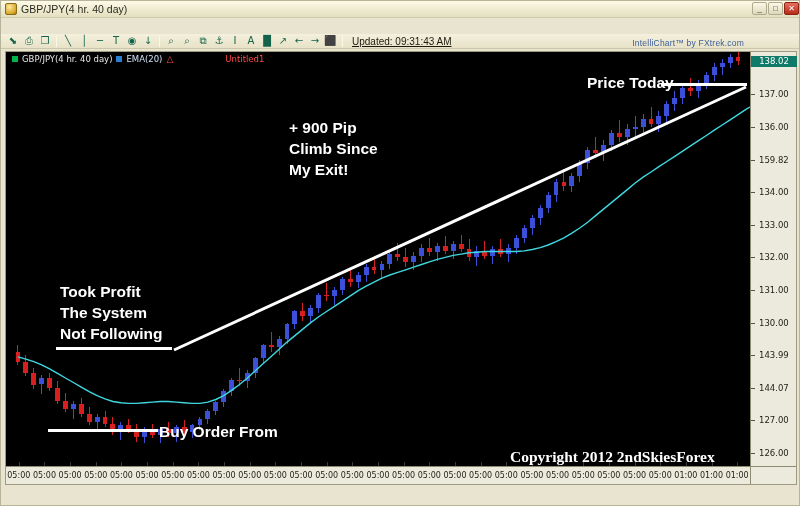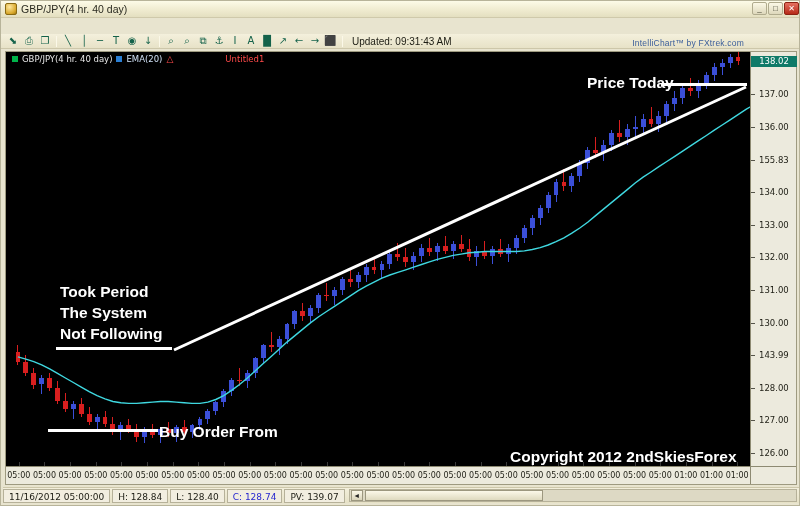--- a/index.html
+++ b/index.html
@@ -80,21 +80,21 @@
     display: flex; align-items: center; justify-content: center;
     font-size: 10px; color: #14624a;
     font-family: "DejaVu Sans", sans-serif;
     line-height: 1;
   }
   .tool-sep {
     width: 1px; height: 11px; margin: 0 3px;
     background: #bdb89c; border-right: 1px solid #fbf8e8;
   }
   .tool-updated {
-    font-size: 10px; color: #1b1b12; margin-left: 6px; white-space: nowrap;
+    font-size: 10px; color: #1b1b12; margin-left: 6px; white-space: nowrap; text-decoration: underline;
   }
 
   
   .chart-wrap {
     position: absolute; left: 4px; top: 50px;
     width: 792px; height: 434px;
     background: #000;
     border: 1px solid #9e9a80;
   }
   .plot {
@@ -197,21 +197,21 @@
     font-weight: bold;
     white-space: nowrap;
     z-index: 15;
   }
   .anno-line { line-height: 1.35; }
 
   #anno-pip   { left: 283px; top: 66px;  font-size: 15.5px; }
   #anno-took  { left: 54px;  top: 230px; font-size: 15.5px; }
   #anno-buy   { left: 153px; top: 370px; font-size: 15.5px; }
   #anno-price { left: 581px; top: 21px;  font-size: 15.5px; }
-  #anno-copy  { left: 504px; top: 395px; font-size: 15.5px; }
+  #anno-copy  { left: 504px; top: 395px; font-size: 15.5px; font-family: Liberation Serif, serif; }
 
   
   .wline { position: absolute; background: #ffffff; z-index: 14; }
   #wline-took  { left: 50px;  top: 295px; width: 116px; height: 3px; }
   #wline-buy   { left: 42px;  top: 377px; width: 110px; height: 3px; }
   #wline-price { left: 655px; top: 31px;  width: 86px;  height: 3px; }
 
   
   .statusbar {
     position: absolute; left: 2px; bottom: 2px;
@@ -529,23 +529,28 @@
           <div class="grid-tick" style="left: 654.207px;"></div>
           <div class="grid-tick" style="left: 679.862px;"></div>
           <div class="grid-tick" style="left: 705.517px;"></div>
           <div class="grid-tick" style="left: 731.172px;"></div>
         </div>
 
       <div class="wline" id="wline-took"></div>
       <div class="wline" id="wline-buy"></div>
       <div class="wline" id="wline-price"></div>
 
+      <div class="anno" id="anno-pip">
+        <div class="anno-line">+ 900 Pip</div>
+        <div class="anno-line">Climb Since</div>
+        <div class="anno-line">My Exit!</div>
+      </div>
 
       <div class="anno" id="anno-took">
-        <div class="anno-line">Took Period</div>
+        <div class="anno-line">Took Profit</div>
         <div class="anno-line">The System</div>
         <div class="anno-line">Not Following</div>
       </div>
 
       <div class="anno" id="anno-buy">
         <div class="anno-line">Buy Order From</div>
       </div>
 
       <div class="anno" id="anno-price">
         <div class="anno-line">Price Today</div>
@@ -556,35 +561,35 @@
       </div>
     </div>
 
     <div class="price-axis" id="price-axis">
         <div class="pa-current" style="top: 3.62756px;">138.02</div>
         <div class="pa-tick" style="top: 42.378px;"></div>
         <div class="pa-label" style="top: 37.378px;">137.00</div>
         <div class="pa-tick" style="top: 74.9764px;"></div>
         <div class="pa-label" style="top: 69.9764px;">136.00</div>
         <div class="pa-tick" style="top: 107.575px;"></div>
-        <div class="pa-label" style="top: 102.575px;">155.83</div>
+        <div class="pa-label" style="top: 102.575px;">159.82</div>
         <div class="pa-tick" style="top: 140.173px;"></div>
         <div class="pa-label" style="top: 135.173px;">134.00</div>
         <div class="pa-tick" style="top: 172.772px;"></div>
         <div class="pa-label" style="top: 167.772px;">133.00</div>
         <div class="pa-tick" style="top: 205.37px;"></div>
         <div class="pa-label" style="top: 200.37px;">132.00</div>
         <div class="pa-tick" style="top: 237.969px;"></div>
         <div class="pa-label" style="top: 232.969px;">131.00</div>
         <div class="pa-tick" style="top: 270.567px;"></div>
         <div class="pa-label" style="top: 265.567px;">130.00</div>
         <div class="pa-tick" style="top: 303.165px;"></div>
         <div class="pa-label" style="top: 298.165px;">143.99</div>
         <div class="pa-tick" style="top: 335.764px;"></div>
-        <div class="pa-label" style="top: 330.764px;">128.00</div>
+        <div class="pa-label" style="top: 330.764px;">144.07</div>
         <div class="pa-tick" style="top: 368.362px;"></div>
         <div class="pa-label" style="top: 363.362px;">127.00</div>
         <div class="pa-tick" style="top: 400.961px;"></div>
         <div class="pa-label" style="top: 395.961px;">126.00</div>
       </div>
 
     <div class="time-axis" id="time-axis">
         <div class="ta-label" style="left: 12.8276px;">05:00</div>
         <div class="ta-label" style="left: 38.4828px;">05:00</div>
         <div class="ta-label" style="left: 64.1379px;">05:00</div>
@@ -611,25 +616,14 @@
         <div class="ta-label" style="left: 602.897px;">05:00</div>
         <div class="ta-label" style="left: 628.552px;">05:00</div>
         <div class="ta-label" style="left: 654.207px;">05:00</div>
         <div class="ta-label" style="left: 679.862px;">01:00</div>
         <div class="ta-label" style="left: 705.517px;">01:00</div>
         <div class="ta-label" style="left: 731.172px;">01:00</div>
       </div>
     <div class="ta-corner"></div>
   </div>
 
-  <div class="statusbar">
-    <div class="sb-cell">11/16/2012 05:00:00</div>
-    <div class="sb-cell">H: 128.84</div>
-    <div class="sb-cell">L: 128.40</div>
-    <div class="sb-cell blue">C: 128.74</div>
-    <div class="sb-cell">PV: 139.07</div>
-    <div class="sb-scroll">
-      <div class="sb-arrow">◄</div>
-      <div class="sb-thumb"></div>
-    </div>
-  </div>
 
 </div>
 
 </body></html>

